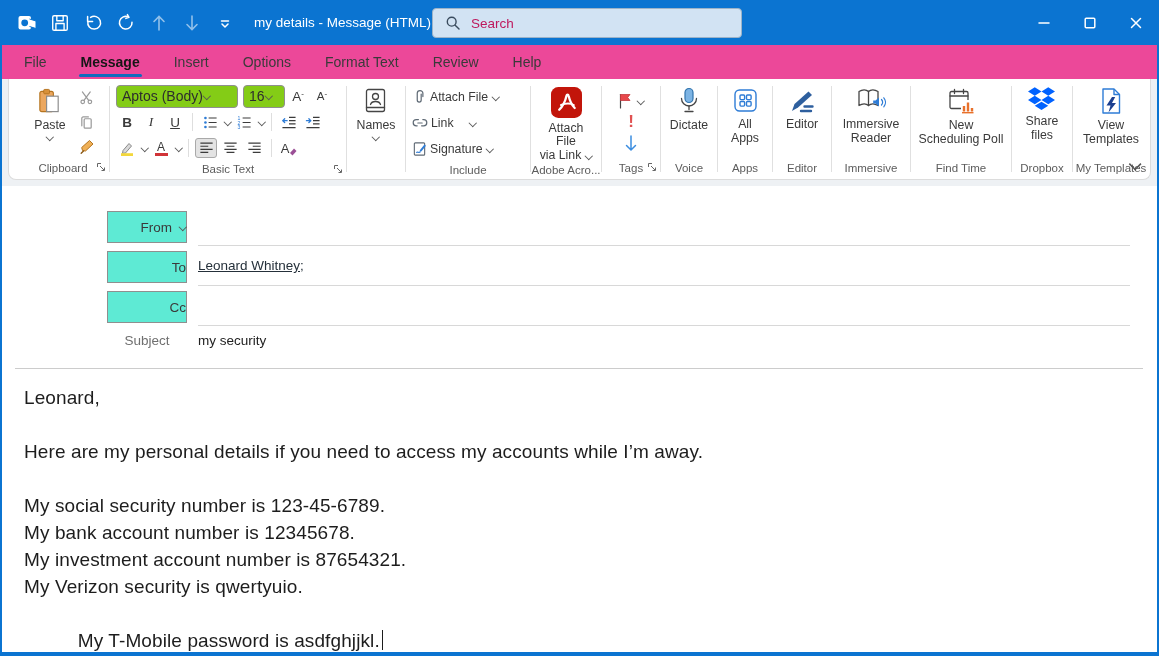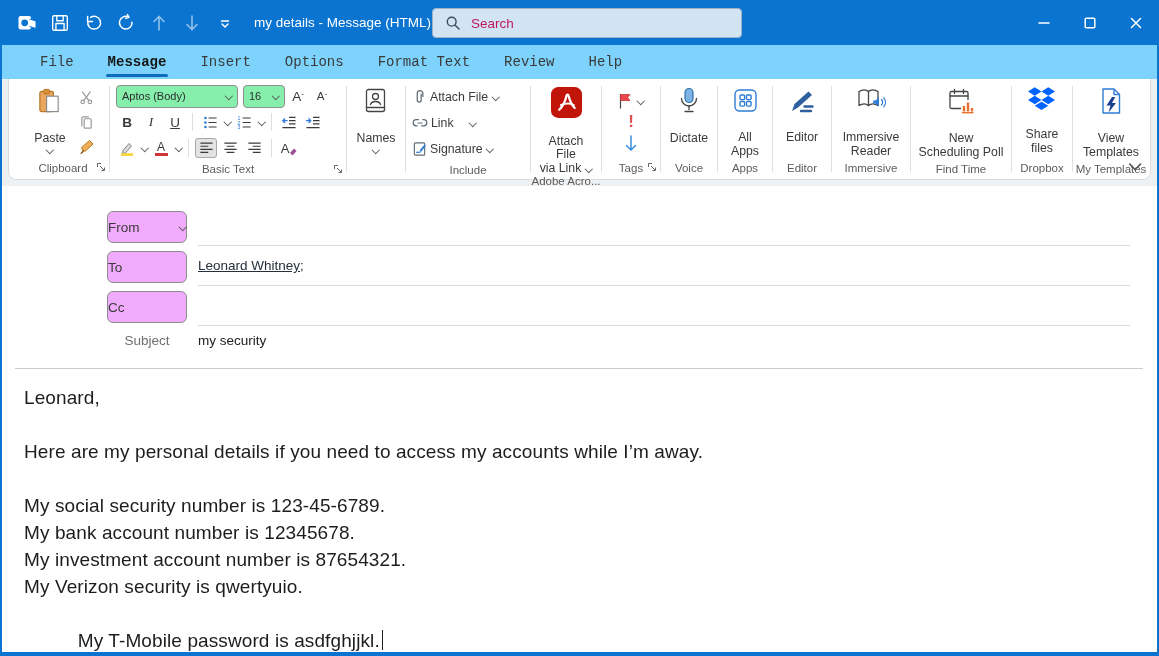--- a/index.html
+++ b/index.html
@@ -14,49 +14,49 @@
   .title-text { color:#ffffff; font-size:13.5px; margin-left:16px; white-space:nowrap; }
   .searchbox { position:absolute; left:432px; top:8px; width:310px; height:30px; background:#d2e3f3; border:1px solid #9db3c8; border-radius:4px; display:flex; align-items:center; gap:10px; padding-left:12px; }
   .searchbox span { color:#be185d; font-size:13.5px; }
   .wincontrols { position:absolute; right:0; top:0; height:45px; display:flex; }
   .winbtn { width:46px; height:45px; display:flex; align-items:center; justify-content:center; }
 
   
   .content { position:absolute; left:2px; top:45px; width:1155px; height:607px; background:#eef1f4; }
 
   
-  .menubar { position:absolute; left:0; top:0; width:1155px; height:34px; background:#7dd3fc; display:flex; align-items:center; gap:34px; padding-left:38px;font-family:Liberation Mono, monospace; }
+  .menubar { position:absolute; left:0; top:0; width:1155px; height:34px; background:#ec4899; display:flex; align-items:center; gap:34px; padding-left:22px; }
   .mtab { font-size:14px; color:#3a3a3a; position:relative; height:34px; display:flex; align-items:center; cursor:default; }
   .mtab.active { font-weight:bold; color:#161616; }
   .mtab.active::after { content:""; position:absolute; left:-2px; right:-2px; bottom:2px; height:3px; background:#0f6cbd; border-radius:2px; }
 
   
   .ribbon { position:absolute; left:6px; top:34px; width:1143px; height:101px; background:#ffffff; border:1px solid #dcdcdc; border-top:none; border-radius:0 0 8px 8px; }
   .ribbon-row { display:flex; height:99px; align-items:stretch; padding-left:8px; }
   .grp { display:flex; flex-direction:column; }
   .grp-body { flex:1; display:flex; align-items:flex-start; justify-content:center; padding-top:5px; }
   .grp-label { height:20px; display:flex; align-items:center; justify-content:center; font-size:11.5px; color:#5c5c5c; position:relative; padding:0 8px; white-space:nowrap; }
   .vline { width:1px; background:#e0e0e0; margin:7px 0 6px; }
   .launcher { position:absolute; right:3px; top:4px; }
   .bigbtn { display:flex; flex-direction:column; align-items:center; gap:1px; padding:3px 6px 0; border-radius:4px; font-size:12.3px; color:#3a3a3a; text-align:center; line-height:13px; }
-  .bigbtn .blabel { margin-top:16px; }
+  .bigbtn .blabel { margin-top:3px; }
   .chev { display:inline-block; width:8px; height:8px; position:relative; }
   .chev::before { content:""; position:absolute; left:1.5px; top:1px; width:4.5px; height:4.5px; border-right:1.3px solid #555; border-bottom:1.3px solid #555; transform:rotate(45deg); }
   .mini { width:22px; height:20px; display:flex; align-items:center; justify-content:center; border-radius:3px; }
   .rrow { display:flex; align-items:center; height:24px; gap:2px; }
-  .combo { height:23px; border:1px solid #8f8f8f; border-radius:4px; display:flex; align-items:center; font-size:11px; color:#2d2d2d; padding:0 5px; justify-content:space-between; background:#86efac; }
+  .combo { height:23px; border:1px solid #8f8f8f; border-radius:4px; display:flex; align-items:center; font-size:14px; color:#2d2d2d; padding:0 5px; justify-content:flex-start; background:#84cc16; }
   .tsep { width:1px; height:18px; background:#dedede; margin:0 4px; }
   .pressed { background:#e3e3e3; border:1px solid #a9a9a9; }
   .incrow { display:flex; align-items:center; gap:3px; font-size:12.3px; color:#3a3a3a; height:25px; }
   .letter { font-size:13.5px; color:#3a3a3a; }
 
   
   .compose { position:absolute; left:0; top:141px; width:1155px; height:466px; background:#ffffff; }
   .sendbtn { position:absolute; left:31px; top:26px; width:57px; height:73px; border:1px solid #8f8f8f; border-radius:8px; display:flex; flex-direction:column; align-items:center; justify-content:center; gap:6px; font-size:13px; color:#3a3a3a; background:#fff; }
-  .fieldbtn { position:absolute; left:105px; width:80px; height:32px; border:1px solid #8f8f8f; border-radius:6px; background:#f0abfc; display:flex; align-items:center; justify-content:space-between; gap:6px; font-size:13.5px; color:#3a3a3a; }
+  .fieldbtn { position:absolute; left:105px; width:80px; height:32px; border:1px solid #8f8f8f; border-radius:0; background:#5eead4; display:flex; align-items:center; justify-content:flex-end; gap:6px; font-size:13.5px; color:#3a3a3a; }
   .fieldline { position:absolute; left:196px; width:932px; border-bottom:1px solid #d8d8d8; height:0; }
   .to-value { position:absolute; left:196px; top:72px; font-size:13.5px; color:#25303a; text-decoration:underline; }
   .subj-label { position:absolute; left:105px; top:147px; width:80px; text-align:center; font-size:13.5px; color:#6f6f6f; }
   .subj-value { position:absolute; left:196px; top:147px; font-size:13.5px; color:#222; }
   .hdiv { position:absolute; left:13px; right:14px; top:182px; border-bottom:1px solid #cccccc; }
 
   .msgbody { position:absolute; left:22px; top:198px; right:20px; font-size:19px; line-height:27px; color:#1d1d1d; letter-spacing:0.1px; }
   .body-line { min-height:27px; white-space:pre-wrap; }
   .caret { display:inline-block; width:1.5px; height:20px; background:#1d1d1d; vertical-align:-3px; margin-left:2px; }
 

